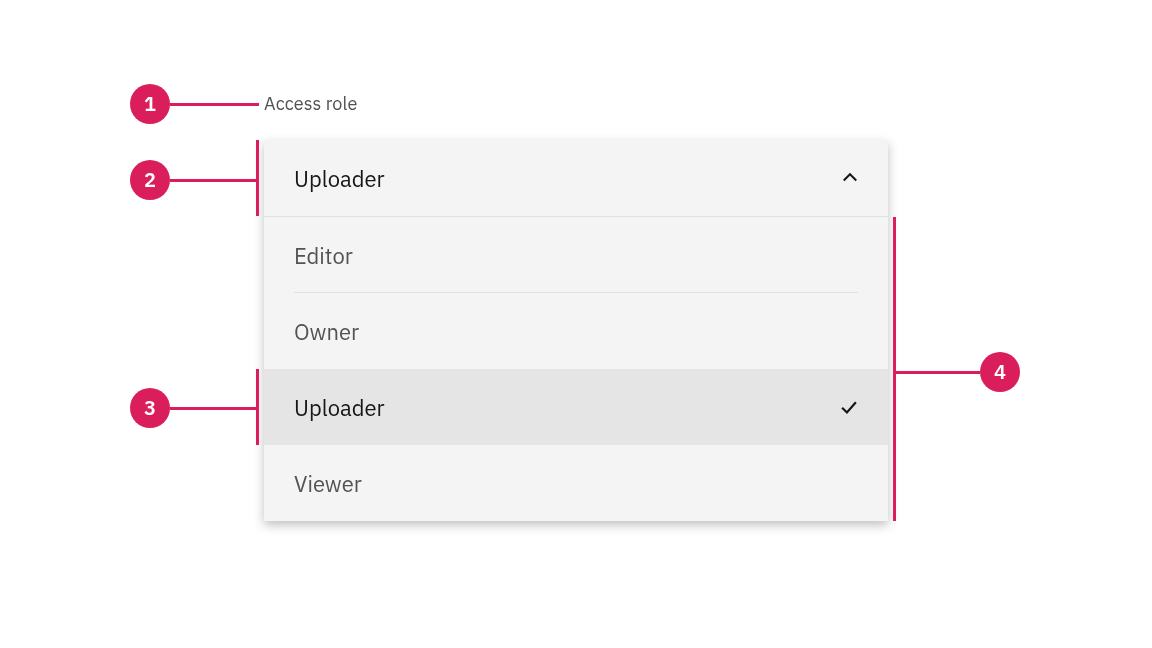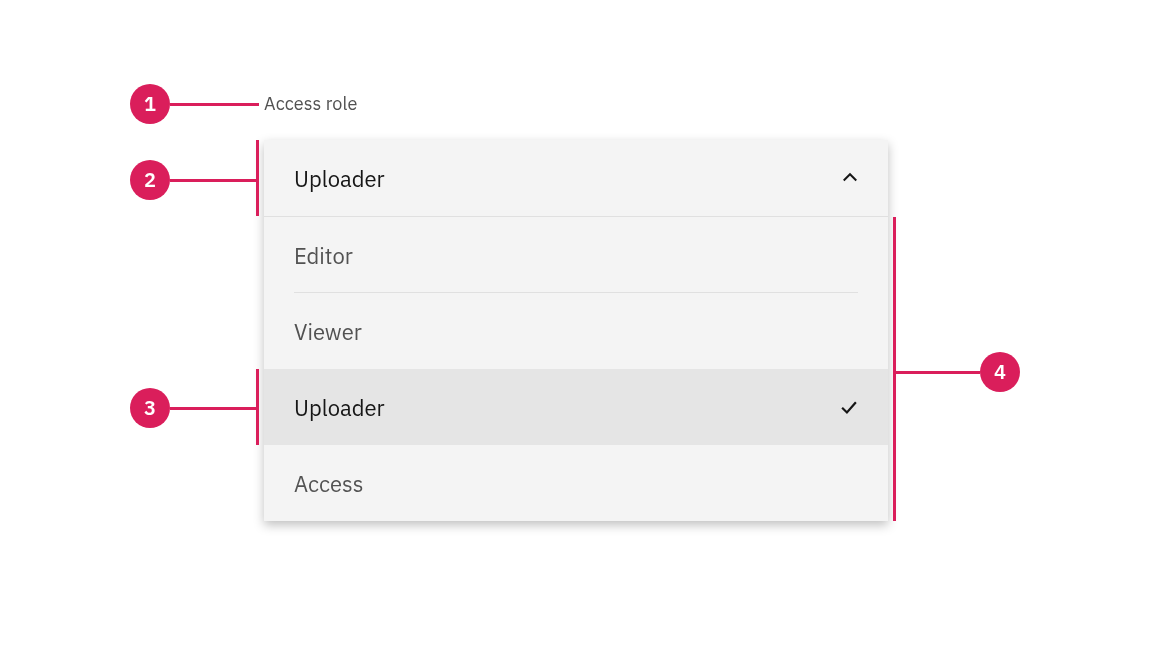--- a/index.html
+++ b/index.html
@@ -135,32 +135,32 @@
           <polyline points="3,10 8,5 13,10"></polyline>
         </svg>
       </span>
     </div>
     <div class="menu">
       <div class="menu-item">
         <span>Editor</span>
         <div class="menu-divider"></div>
       </div>
       <div class="menu-item">
-        <span>Viewer</span>
+        <span>Owner</span>
       </div>
       <div class="menu-item selected">
         <span>Uploader</span>
         <span>
           <svg class="check" viewBox="0 0 16 16" fill="none" stroke="#161616" stroke-width="1.6">
             <polyline points="3,8.5 6.5,12 13,4.5"></polyline>
           </svg>
         </span>
       </div>
       <div class="menu-item">
-        <span>Access</span>
+        <span>Viewer</span>
       </div>
     </div>
   </div>
 
   <div class="dot" style="left:130px; top:84px;">
     <span>1</span>
   </div>
   <div class="connector" style="left:170px; top:103px; width:89px;"></div>
 
   <div class="dot" style="left:130px; top:160px;">

